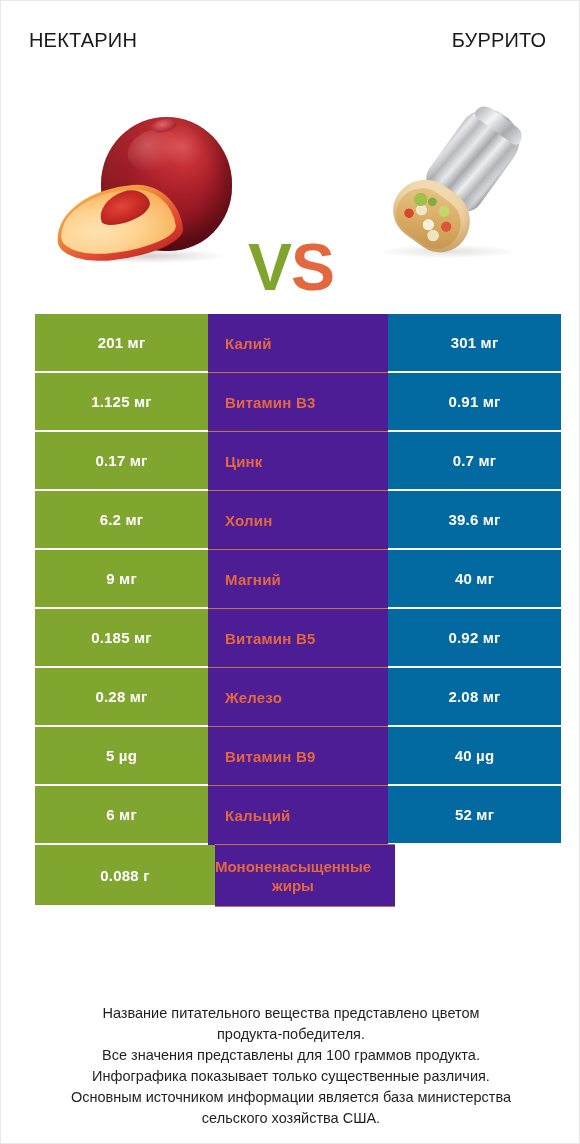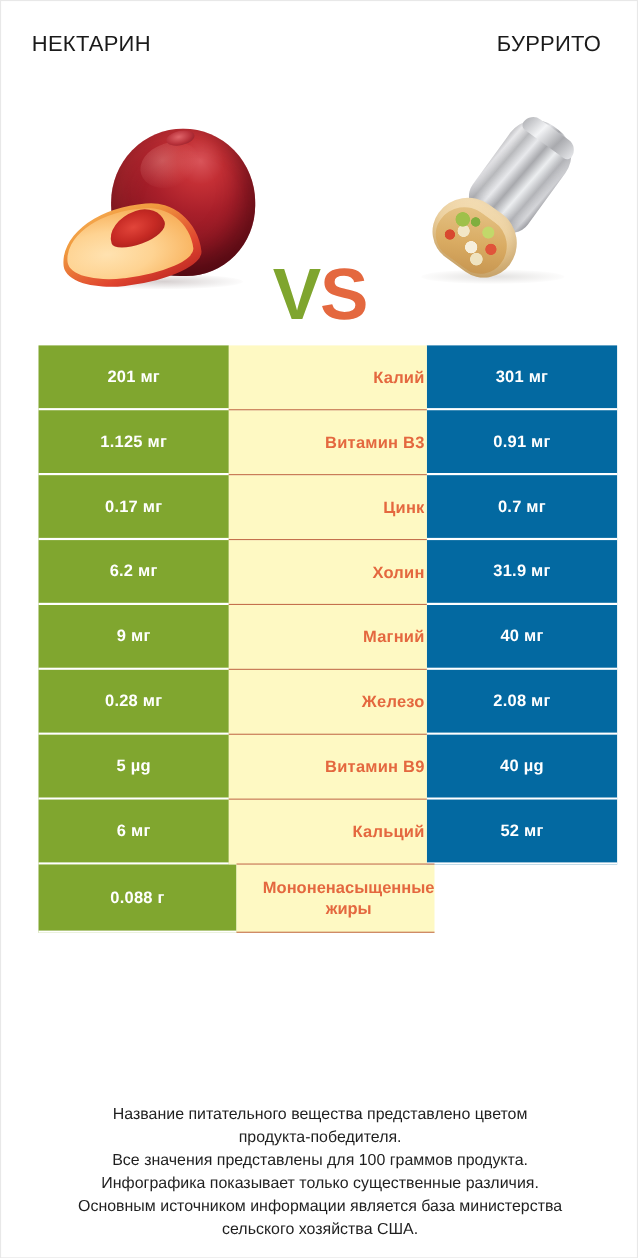--- a/index.html
+++ b/index.html
@@ -262,27 +262,27 @@
   }
   .cell.right {
     width: 180px;
     background: #0369a1;
     color: #ffffff;
     font-weight: bold;
     border-bottom: 2px solid #ffffff;
   }
   .cell.mid {
     width: 180px;
-    background: #fef9c3;
+    background: #4c1d95;
     font-weight: bold;
     font-size: 15px;
-    text-align: right;
+    text-align: left;
     line-height: 19px;
     position: relative;
-    padding: 0 2px;
+    padding: 0 17px;
   }
   .cell.mid .midtext {
     display: block;
     width: 180px;
     white-space: nowrap;
     overflow: visible;
   }
   .row:not(:first-child) .cell.mid::before {
     content: "";
     position: absolute;
@@ -296,21 +296,21 @@
     content: "";
     position: absolute;
     left: 0;
     right: 0;
     bottom: 0;
     height: 1px;
     background: #C4714D;
   }
   .midclip {
     position: absolute;
-    left: 192px;
+    left: 168px;
     top: 0;
     width: 180px;
     height: 100%;
     overflow: hidden;
     display: flex;
     align-items: center;
     justify-content: center;
     pointer-events: none;
   }
 
@@ -392,31 +392,38 @@
           <span class="midtext" style="color:#E4683F">Цинк</span>
         </div>
       <div class="cell right">0.7 мг</div>
     </div>
 
     <div class="row">
       <div class="cell left">6.2 мг</div>
       <div class="cell mid">
           <span class="midtext" style="color:#E4683F">Холин</span>
         </div>
-      <div class="cell right">31.9 мг</div>
+      <div class="cell right">39.6 мг</div>
     </div>
 
     <div class="row">
       <div class="cell left">9 мг</div>
       <div class="cell mid">
           <span class="midtext" style="color:#E4683F">Магний</span>
         </div>
       <div class="cell right">40 мг</div>
     </div>
 
+    <div class="row">
+      <div class="cell left">0.185 мг</div>
+      <div class="cell mid">
+          <span class="midtext" style="color:#E4683F">Витамин B5</span>
+        </div>
+      <div class="cell right">0.92 мг</div>
+    </div>
 
     <div class="row">
       <div class="cell left">0.28 мг</div>
       <div class="cell mid">
           <span class="midtext" style="color:#E4683F">Железо</span>
         </div>
       <div class="cell right">2.08 мг</div>
     </div>
 
     <div class="row">

